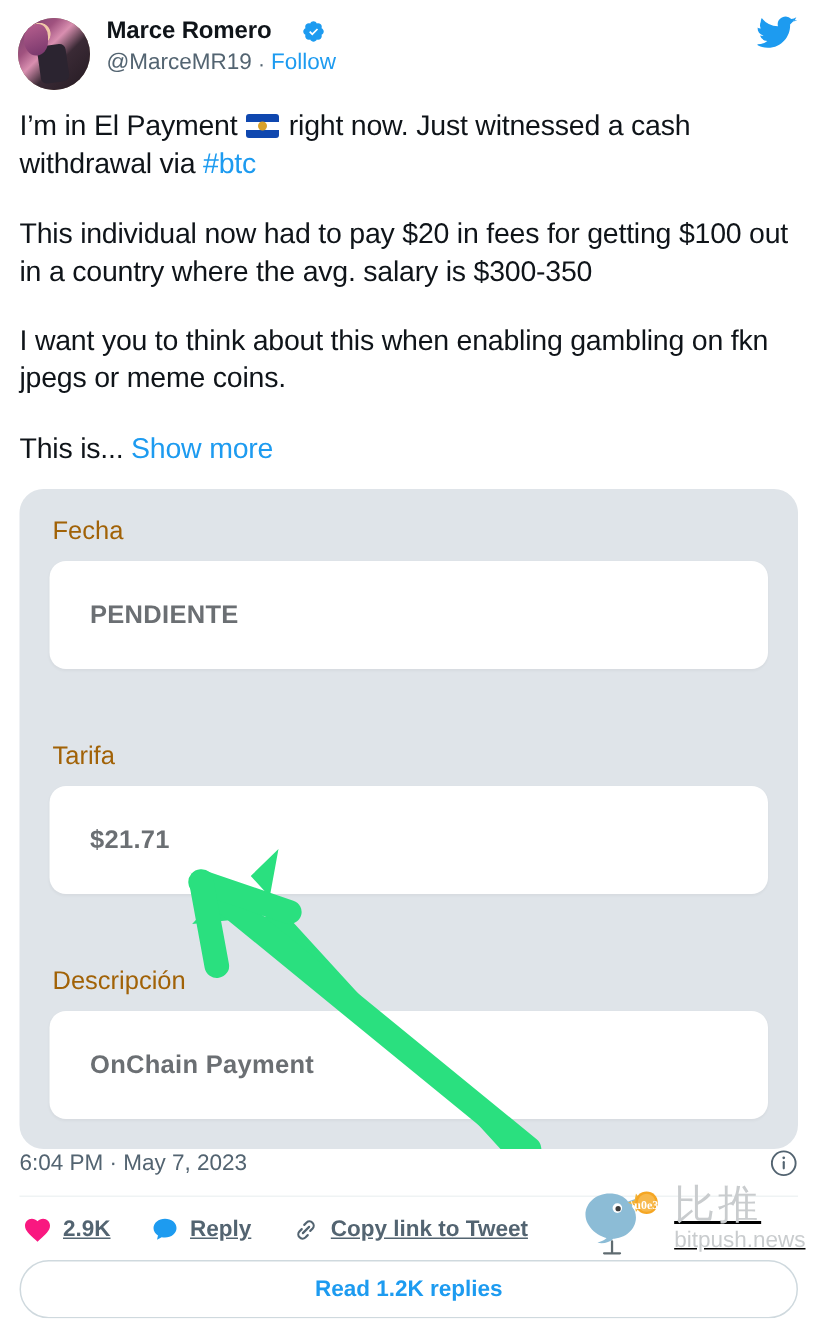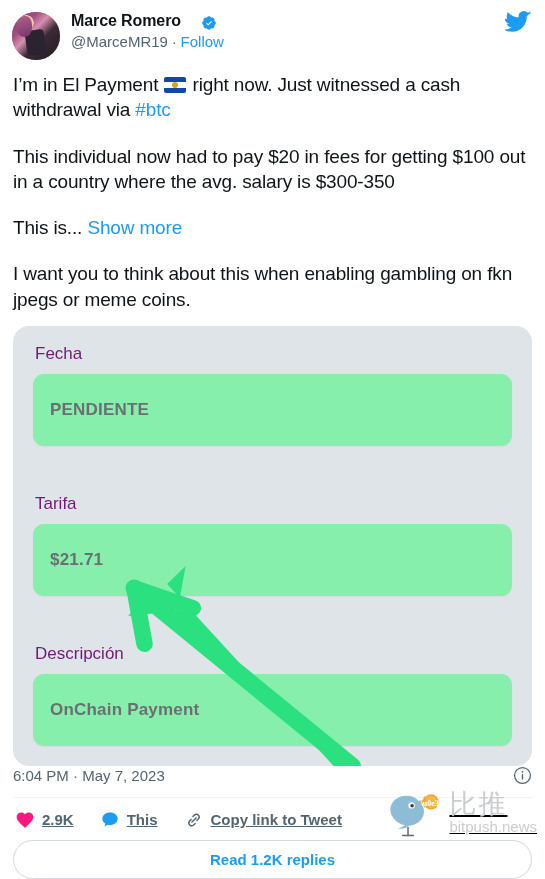--- a/index.html
+++ b/index.html
@@ -64,21 +64,21 @@
   }
 
   .header-text {
     margin-left: 11px;
     padding-top: 1px;
     line-height: 1.25;
   }
 
   .name-row {
     display: flex;
-    align-items: flex-end;
+    align-items: center;
     gap: 20px;
   }
   .display-name {
     font-size: 16px;
     font-weight: bold;
     color: #0f1419;
     letter-spacing: -0.1px;
   }
   .verified-badge {
     width: 16px;
@@ -155,33 +155,33 @@
     position: relative;
     overflow: hidden;
     height: 440px;
   }
 
   .field-group { margin-bottom: 18px; }
   .field-group:last-of-type { margin-bottom: 0; }
 
   .field-label {
     font-size: 17px;
-    color: #701a75;
+    color: #a16207;
     margin-bottom: 10px;
     margin-left: 2px;
     font-weight: normal;
   }
 
   .field-box {
-    background: #86efac;
+    background: #ffffff;
     border-radius: 11px;
     height: 72px;
     display: flex;
     align-items: center;
-    padding: 0 17px;
+    padding: 0 27px;
     box-shadow: 0 1px 2px rgba(0,0,0,0.04);
   }
   .field-value {
     font-size: 17px;
     font-weight: bold;
     color: #6b6f73;
     letter-spacing: 0.2px;
   }
 
   .gap-spacer { height: 30px; }
@@ -314,23 +314,23 @@
         <path fill="#1d9bf0" d="M23.643 4.937c-.835.37-1.732.62-2.675.733a4.67 4.67 0 0 0 2.048-2.578 9.3 9.3 0 0 1-2.958 1.13 4.66 4.66 0 0 0-7.938 4.25 13.229 13.229 0 0 1-9.602-4.868c-.4.69-.63 1.49-.63 2.342A4.66 4.66 0 0 0 1.96 9.824a4.647 4.647 0 0 1-2.11-.583v.06a4.66 4.66 0 0 0 3.737 4.568 4.692 4.692 0 0 1-2.104.08 4.661 4.661 0 0 0 4.352 3.234 9.348 9.348 0 0 1-5.786 1.995 9.5 9.5 0 0 1-1.112-.065 13.175 13.175 0 0 0 7.14 2.093c8.57 0 13.255-7.098 13.255-13.254 0-.2-.005-.402-.014-.602a9.47 9.47 0 0 0 2.325-2.41z"></path>
       </svg>
     </div>
   </div>
 
   <div class="tweet-body">
     <div class="tweet-para"><span>I’m in El Payment </span><span class="flag-emoji"></span><span> right now. Just witnessed a cash withdrawal via </span><span class="link-blue">#btc</span></div>
 
     <div class="tweet-para">This individual now had to pay $20 in fees for getting $100 out in a country where the avg. salary is $300-350</div>
 
+    <div class="tweet-para">I want you to think about this when enabling gambling on fkn jpegs or meme coins.</div>
+
     <div class="tweet-para"><span>This is...</span> <span class="link-blue">Show more</span></div>
-
-    <div class="tweet-para">I want you to think about this when enabling gambling on fkn jpegs or meme coins.</div>
   </div>
 
   <div class="media-card">
 
     <div class="field-group">
       <div class="field-label">Fecha</div>
       <div class="field-box">
         <span class="field-value">PENDIENTE</span>
       </div>
     </div>
@@ -386,21 +386,21 @@
         </span>
         <span class="action-label">2.9K</span>
       </div>
 
       <div class="action-item">
         <span class="action-icon">
           <svg viewBox="0 0 24 24" width="20" height="20" aria-hidden="true">
             <path fill="#1d9bf0" d="M12 3C6.9 3 2.8 6.3 2.8 10.4c0 2.4 1.4 4.5 3.6 5.9l-.8 3.4 3.7-2c.9.2 1.8.3 2.7.3 5.1 0 9.2-3.3 9.2-7.6S17.1 3 12 3z"></path>
           </svg>
         </span>
-        <span class="action-label">This</span>
+        <span class="action-label">Reply</span>
       </div>
 
       <div class="action-item">
         <span class="action-icon">
           <svg viewBox="0 0 24 24" width="20" height="20" aria-hidden="true">
             <path d="M9.5 14.5l5-5" stroke="#536471" stroke-width="1.7" stroke-linecap="round" fill="none"></path>
             <path d="M10.6 7.9l1.9-1.9a3.4 3.4 0 0 1 4.8 4.8l-1.9 1.9" stroke="#536471" stroke-width="1.7" stroke-linecap="round" fill="none"></path>
             <path d="M13.4 16.1l-1.9 1.9a3.4 3.4 0 0 1-4.8-4.8l1.9-1.9" stroke="#536471" stroke-width="1.7" stroke-linecap="round" fill="none"></path>
           </svg>
         </span>

